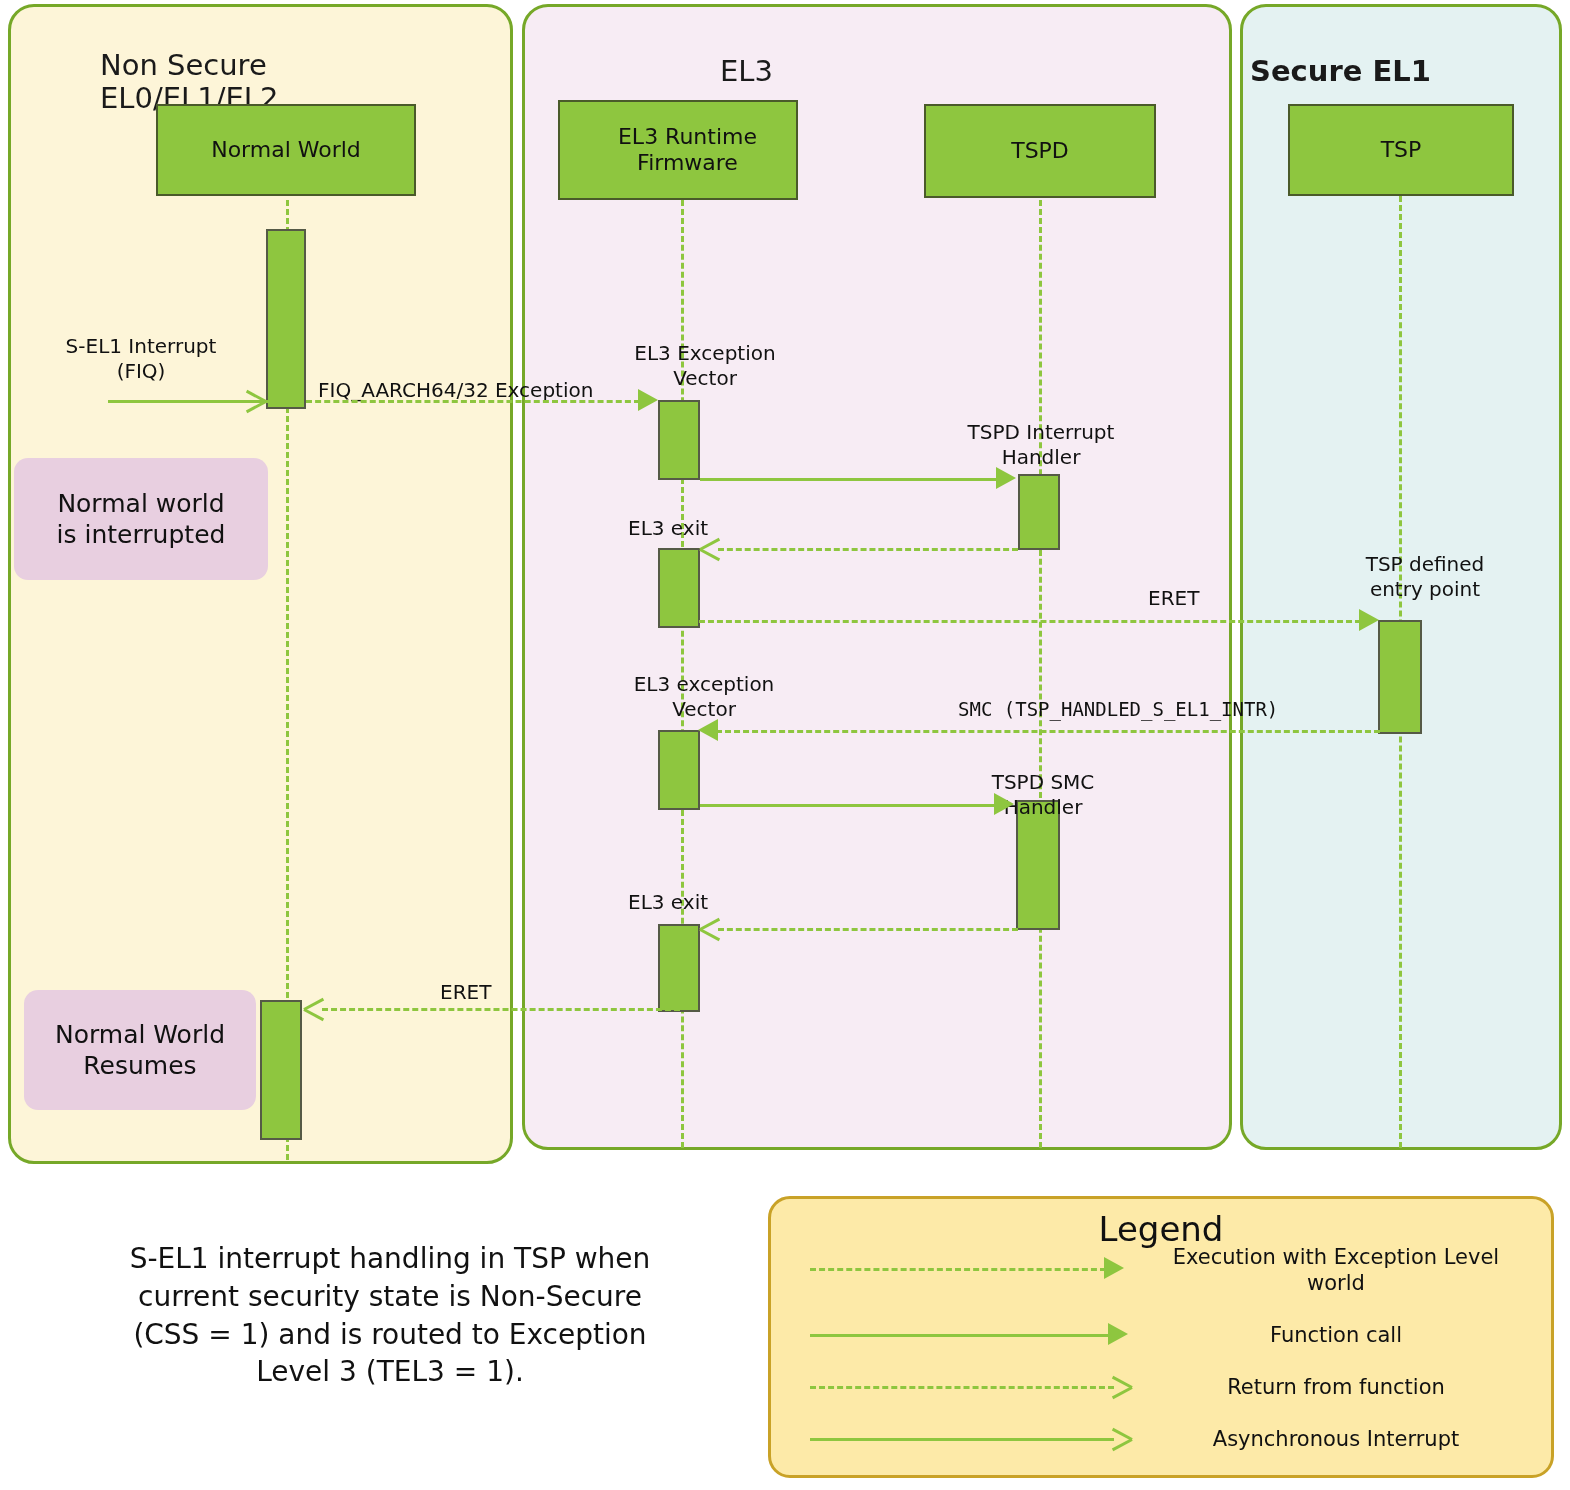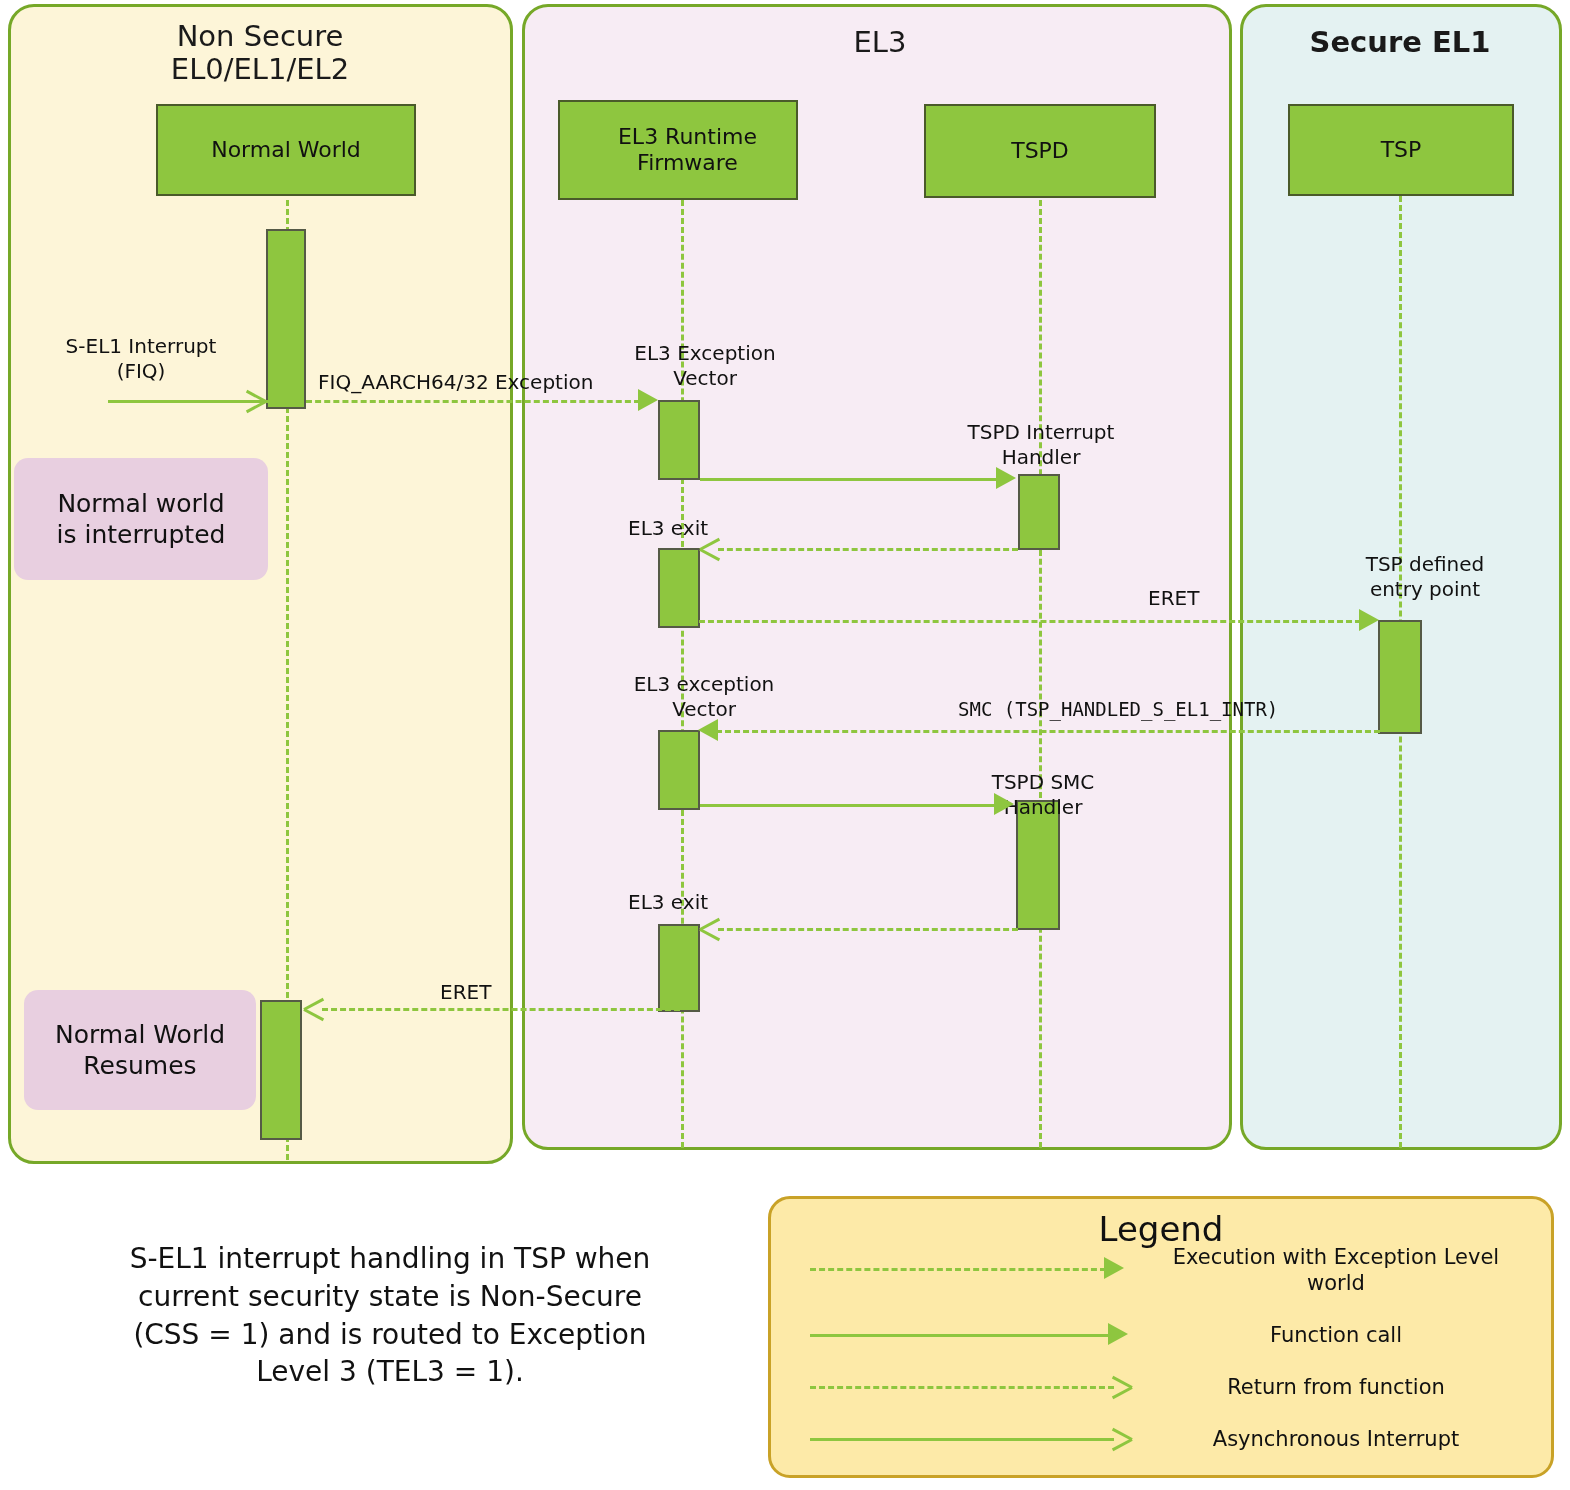--- a/index.html
+++ b/index.html
@@ -28,24 +28,24 @@
     border: 3px solid #76a828;
     border-radius: 26px;
     box-sizing: border-box;
   }
   .lane.ns  { background: #fdf5d8; }
   .lane.el3 { background: #f7ecf4; }
   .lane.sel1{ background: #e4f2f2; }
 
   .lane-title {
     position: absolute;
-    text-align: center;
     font-size: 29px;
     line-height: 1.15;
     color: #1a1a1a;
+    margin-top: 29px;
   }
 
   
   .actor {
     position: absolute;
     background: #8ec63f;
     border: 2px solid #4a5a2a;
     box-sizing: border-box;
     display: flex;
     align-items: center;
@@ -223,21 +223,21 @@
   <div class="bar" style="left:1018px; top:474px; width:42px; height:76px;"></div>
   <div class="bar" style="left:1016px; top:800px; width:44px; height:130px;"></div>
 
   <div class="bar" style="left:1378px; top:620px; width:44px; height:114px;"></div>
 
   <div class="lbl center" style="left:36px; top:334px; width:210px;">S-EL1 Interrupt
 (FIQ)</div>
   <div class="line solid" style="left:108px; top:400px; width:160px;"></div>
   <div class="head-open" style="left:244px; top:389px;"></div>
 
-  <div class="lbl" style="left:318px; top:370px; width:340px;">FIQ_AARCH64/32 Exception</div>
+  <div class="lbl" style="left:318px; top:378px; width:340px;">FIQ_AARCH64/32 Exception</div>
   <div class="line dashdot" style="left:306px; top:400px; width:334px;"></div>
   <div class="head-filled" style="left:638px; top:389px;"></div>
 
   <div class="lbl center" style="left:610px; top:341px; width:190px;">EL3 Exception
 Vector</div>
 
   <div class="lbl center" style="left:946px; top:420px; width:190px;">TSPD Interrupt
 Handler</div>
   <div class="line solid" style="left:700px; top:478px; width:298px;"></div>
   <div class="head-filled" style="left:996px; top:467px;"></div>

